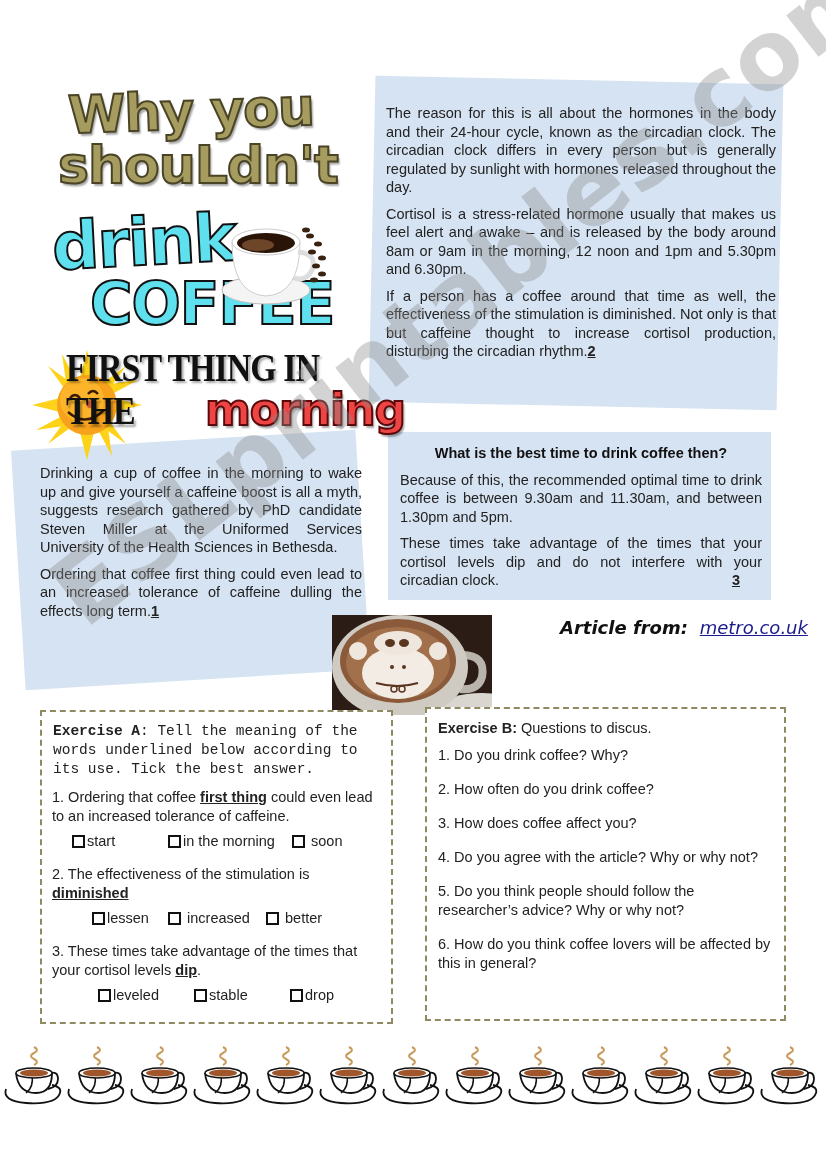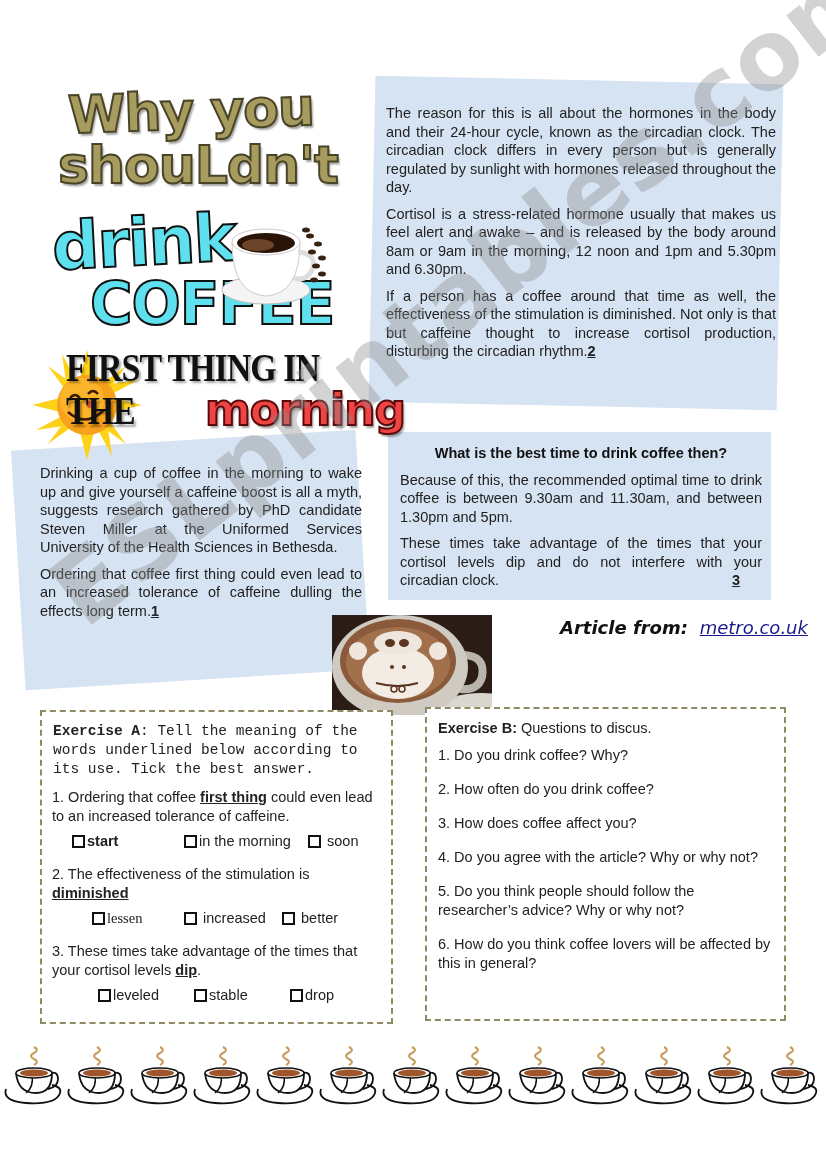--- a/index.html
+++ b/index.html
@@ -178,37 +178,37 @@
   <span class="lbl">Article from:</span>
   <a>metro.co.uk</a>
 </div>
 
 <div id="exA" class="ex-box">
   <div id="exA-inner">
     <p class="exA-intro"><span class="ex-title">Exercise A</span><span>: Tell the meaning of the words underlined below according to its use. Tick the best answer.</span></p>
 
     <p class="q"><span>1. Ordering that coffee </span><span class="kw">first thing</span><span> could even lead to an increased tolerance of caffeine.</span></p>
     <div class="opts" style="padding-left:20px;">
-      <label class="opt" style="width:112px;font-weight:bold;">
+      <label class="opt" style="width:96px;">
           <span class="cb"></span>
           <span>start</span>
         </label>
       <label class="opt" style="width:124px;">
           <span class="cb"></span>
           <span>in the morning</span>
         </label>
       <label class="opt">
           <span class="cb"></span>
           <span style="white-space:pre;"> soon</span>
         </label>
     </div>
 
     <p class="q"><span>2. The effectiveness of the stimulation is </span><br><span class="kw">diminished</span></p>
     <div class="opts" style="padding-left:40px;">
-      <label class="opt" style="width:92px;font-family:Liberation Serif, serif;">
+      <label class="opt" style="width:76px;">
           <span class="cb"></span>
           <span>lessen</span>
         </label>
       <label class="opt" style="width:98px;">
           <span class="cb"></span>
           <span style="white-space:pre;"> increased</span>
         </label>
       <label class="opt">
           <span class="cb"></span>
           <span style="white-space:pre;"> better</span>

